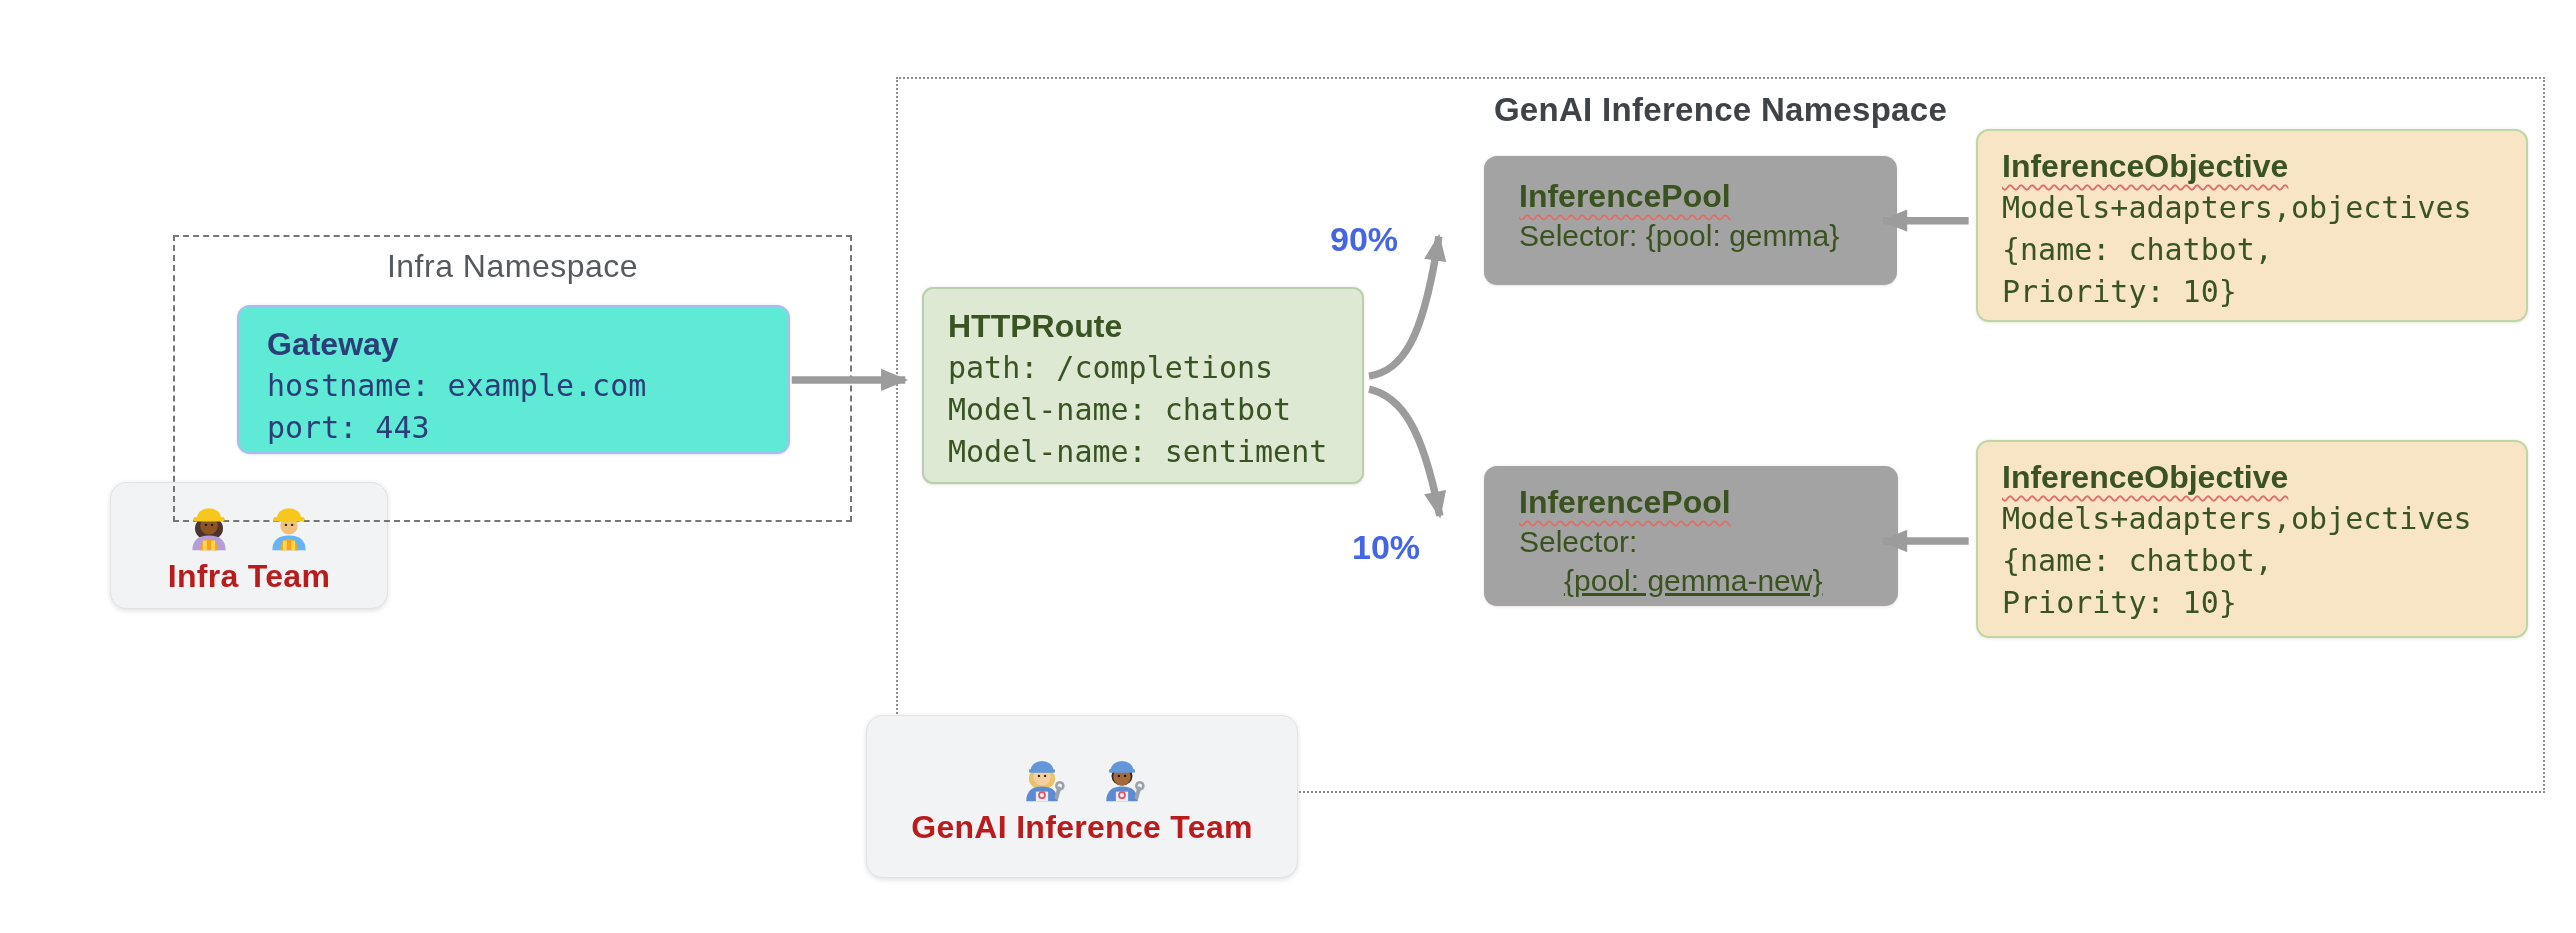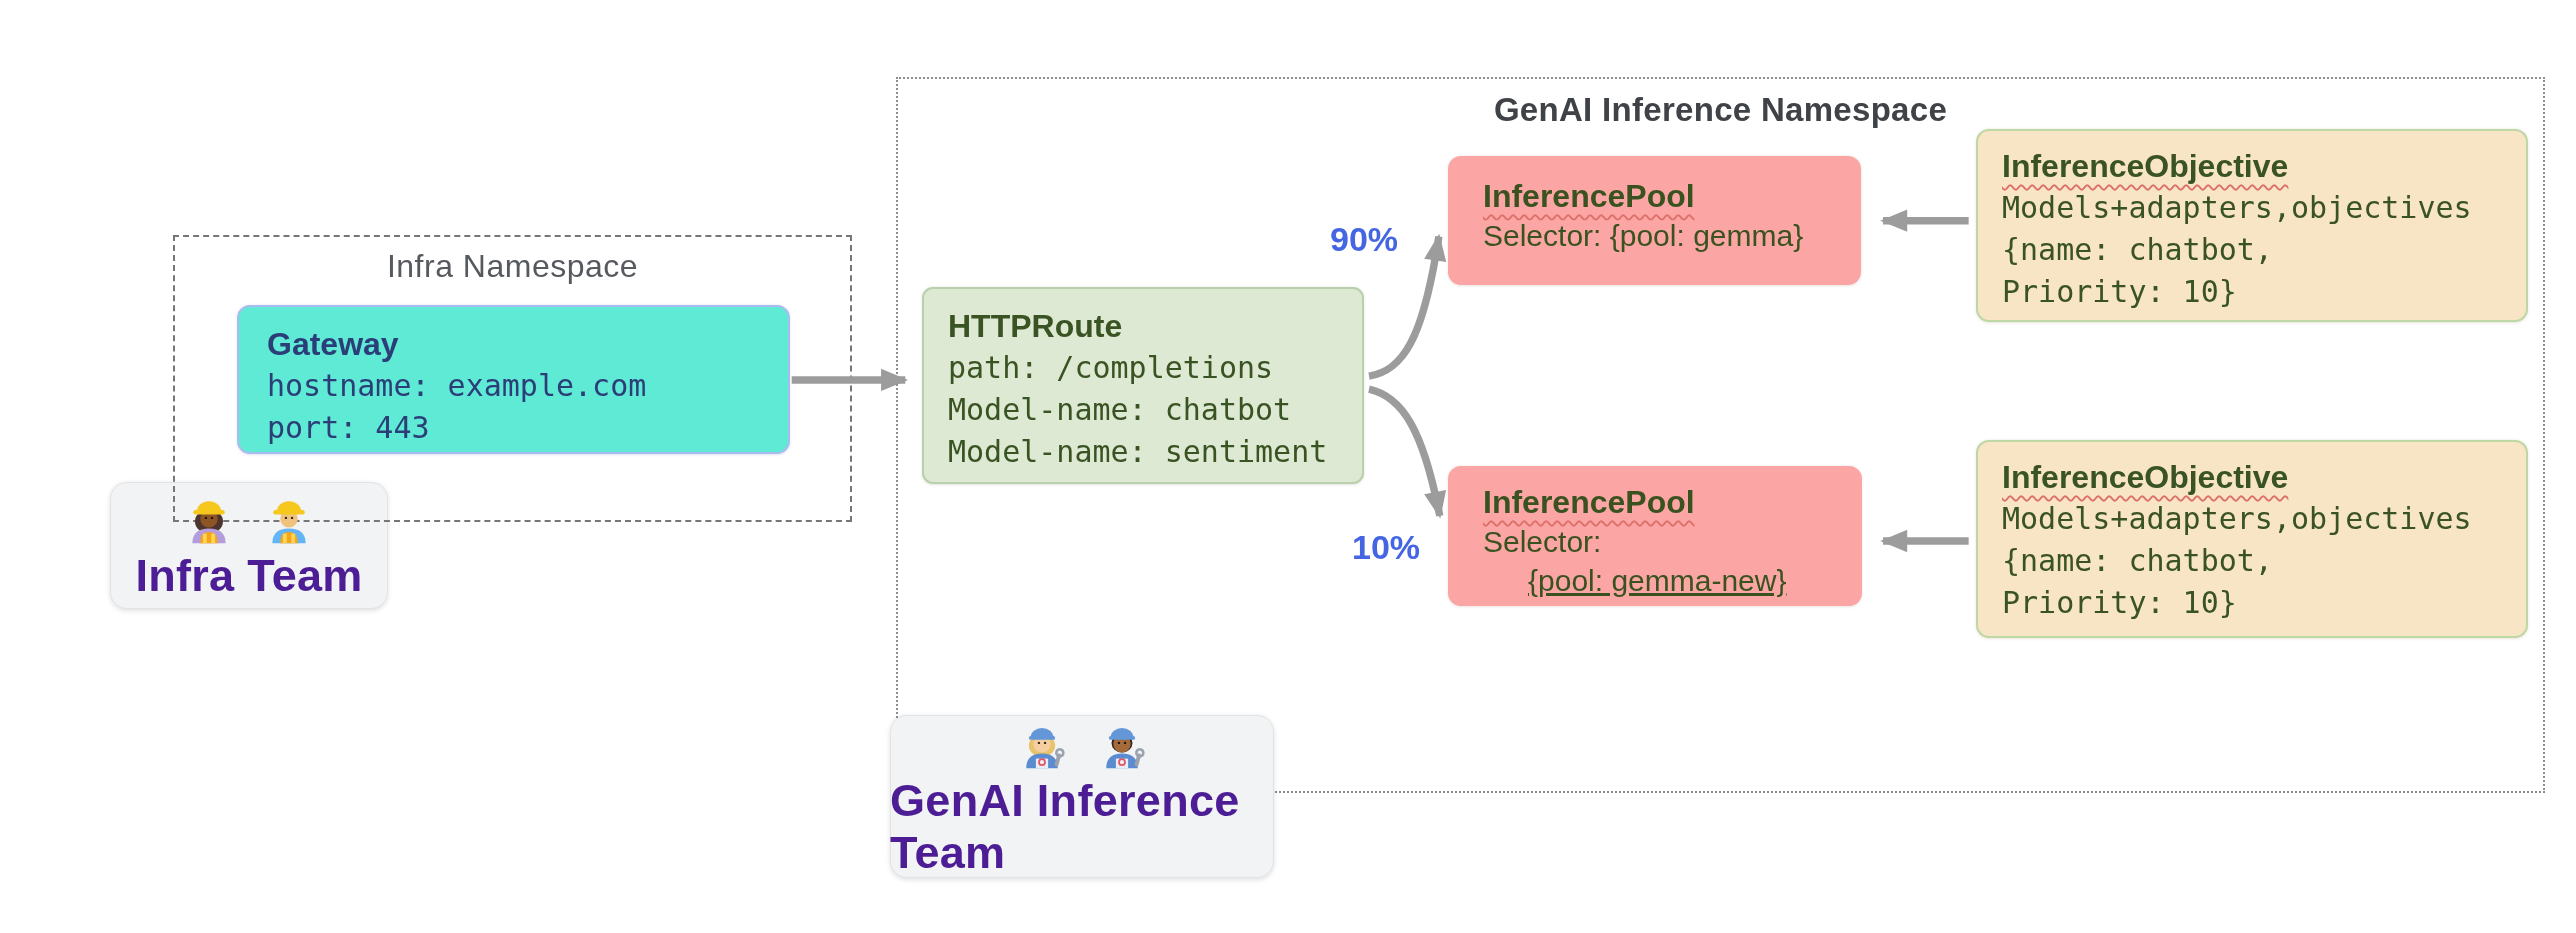--- a/index.html
+++ b/index.html
@@ -40,22 +40,23 @@
     left:237px;top:305px;width:553px;height:149px;border-radius:13px;
     background:#5eead4;border:2.8px solid #a8bcf0;color:#2b3e78;
     padding:17px 0 0 28px;box-shadow:0 0.9px 2.8px rgba(60,80,160,.15);
   }
   .route{
     left:922px;top:287px;width:442px;height:197px;border-radius:11px;
     background:#dde9d3;border:2.8px solid #b9cfae;color:#3a5323;
     padding:17px 0 0 24px;box-shadow:0 0.9px 2.8px rgba(60,90,40,.15);
   }
   .pool{
-    background:#fca5a5;border-radius:13px;color:#3a521f;
+    background:#a3a3a3;border-radius:13px;color:#3a521f;
     box-shadow:0 0.9px 2.8px rgba(120,60,60,.15);
+    margin-left:36px;
   }
   .pool1{left:1448px;top:156px;width:413px;height:129px;padding:20.5px 0 0 35px;}
   .pool2{left:1448px;top:466px;width:414px;height:140px;padding:17px 0 0 35px;}
   .pool .box-title{font-size:32px;line-height:39px;}
   .pool .box-line{font-family:"Liberation Sans",sans-serif;font-size:30px;line-height:39px;}
   .pool .indent{padding-left:45px;text-decoration:underline;}
   .objective{
     background:#f7e5c5;border:2.8px solid #bdd7a5;border-radius:13px;color:#3a5323;
     padding:15px 0 0 24px;box-shadow:0 0.9px 2.8px rgba(140,110,40,.18);
   }
@@ -64,30 +65,30 @@
 
   
   .team-card{position:absolute;}
   .team-bg{
     position:absolute;inset:0;background:#f2f3f4;border:1.9px solid #e1e3e5;
     border-radius:17px;box-shadow:0 1.9px 5.6px rgba(0,0,0,.12);box-sizing:border-box;
   }
   #infra-team{left:110px;top:482px;width:278px;height:127px;}
   #infra-team .team-bg{z-index:1;}
   #infra-team .team-content{z-index:3;}
-  #genai-team{left:890px;top:715px;width:384px;height:163px;}
+  #genai-team{left:866px;top:715px;width:432px;height:163px;}
   #genai-team .team-bg{z-index:3;}
   #genai-team .team-content{z-index:4;}
   .team-content{
     position:absolute;inset:0;display:flex;flex-direction:column;
     align-items:center;justify-content:center;gap:5.6px;
   }
   .team-icons{display:flex;gap:24px;align-items:flex-end;}
   .team-icons svg{width:56px;height:56px;}
-  .team-label{font-size:45px;font-weight:bold;color:#4c1d95;letter-spacing:0.3px;}
+  .team-label{font-size:32px;font-weight:bold;color:#b91c1c;letter-spacing:0.3px;}
 
   
   .arrows{position:absolute;left:0;top:0;z-index:5;pointer-events:none;}
   .pct{
     position:absolute;z-index:6;font-size:34px;font-weight:bold;color:#4566e2;
     width:130px;text-align:center;
   }
   .pct90{left:1299px;top:220px;}
   .pct10{left:1321px;top:528px;}
 </style>

